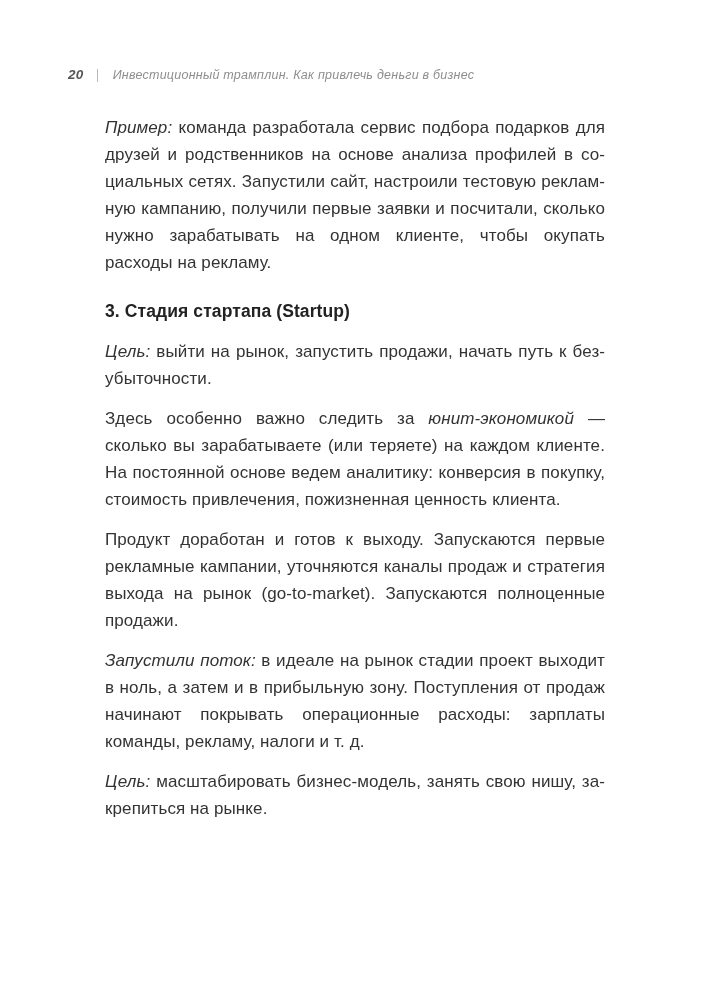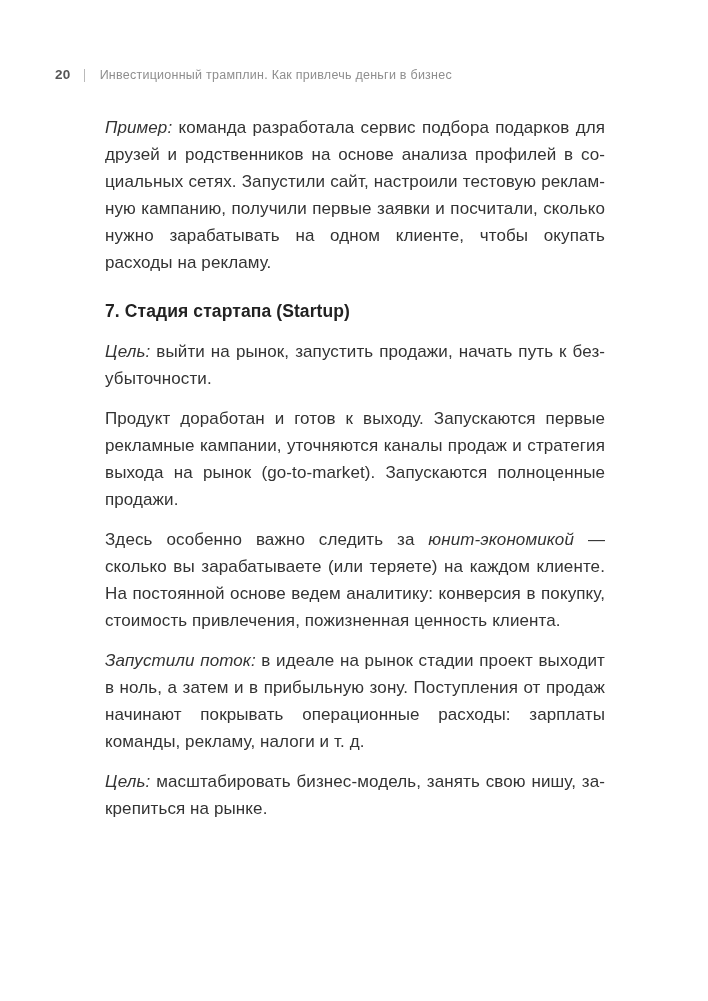--- a/index.html
+++ b/index.html
@@ -13,25 +13,26 @@
     height: 1001px;
     background: #ffffff;
     font-family: "Liberation Sans", sans-serif;
     color: #333333;
     overflow: hidden;
     box-sizing: border-box;
   }
   .running-head {
     position: absolute;
     top: 67px;
-    left: 55px;
+    left: 68px;
     right: 100px;
     display: flex;
     align-items: flex-end;
     white-space: nowrap;
+    font-style: italic;
   }
   .page-num {
     font-size: 13.5px;
     font-weight: bold;
     color: #555555;
     letter-spacing: 0.3px;
   }
   .head-divider {
     width: 0;
     height: 13px;
@@ -82,27 +83,27 @@
   <header class="running-head">
     <span class="page-num">20</span>
     <span class="head-divider"></span>
     <span class="running-title">Инвестиционный трамплин. Как привлечь деньги в бизнес</span>
   </header>
 
   <main class="body-text">
 
     <p><em class="lead-italic">Пример:</em><span> команда разработала сервис подбора подарков для друзей и родственников на основе анализа профилей в со­циальных сетях. Запустили сайт, настроили тестовую реклам­ную кампанию, получили первые заявки и посчитали, сколько нужно зарабатывать на одном клиенте, чтобы окупать расходы на рекламу.</span></p>
 
-    <h2>7. Стадия стартапа (Startup)</h2>
+    <h2>3. Стадия стартапа (Startup)</h2>
 
     <p><em class="lead-italic">Цель:</em><span> выйти на рынок, запустить продажи, начать путь к без­убыточности.</span></p>
 
+    <p><span>Здесь особенно важно следить за </span><em class="mid-italic">юнит-экономикой</em><span> — сколько вы зарабатываете (или теряете) на каждом клиенте. На постоянной основе ведем аналитику: конверсия в покупку, стоимость при­влечения, пожизненная ценность клиента.</span></p>
+
     <p><span>Продукт доработан и готов к выходу. Запускаются первые реклам­ные кампании, уточняются каналы продаж и стратегия выхода на рынок (go-to-market). Запускаются полноценные продажи.</span></p>
-
-    <p><span>Здесь особенно важно следить за </span><em class="mid-italic">юнит-экономикой</em><span> — сколько вы зарабатываете (или теряете) на каждом клиенте. На постоянной основе ведем аналитику: конверсия в покупку, стоимость при­влечения, пожизненная ценность клиента.</span></p>
 
     <p><em class="lead-italic">Запустили поток:</em><span> в идеале на рынок стадии проект выходит в ноль, а затем и в прибыльную зону. Поступления от продаж начинают покрывать операционные расходы: зарплаты команды, рекламу, налоги и т. д.</span></p>
 
 
 
     <p><em class="lead-italic">Цель:</em><span> масштабировать бизнес-модель, занять свою нишу, за­крепиться на рынке.</span></p>
 
   </main>
 
 </div>

